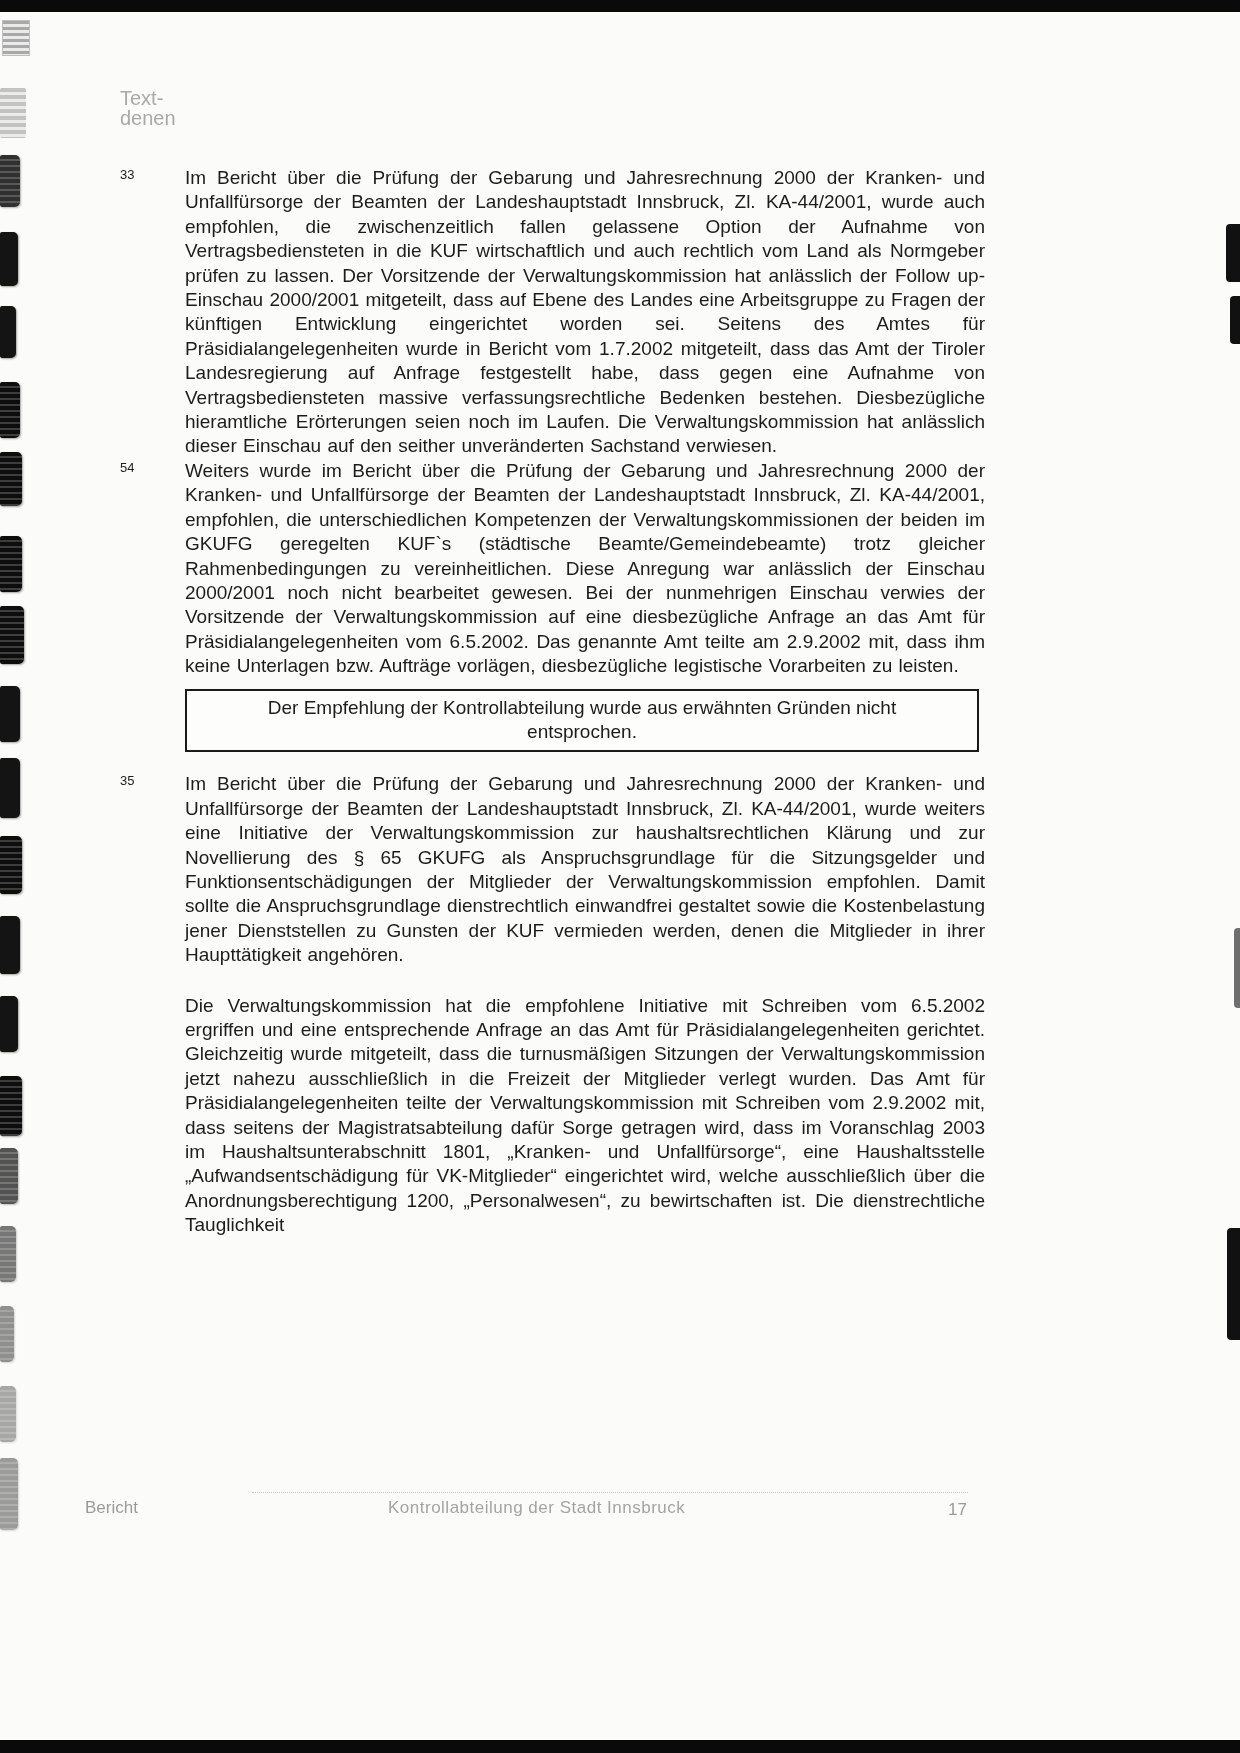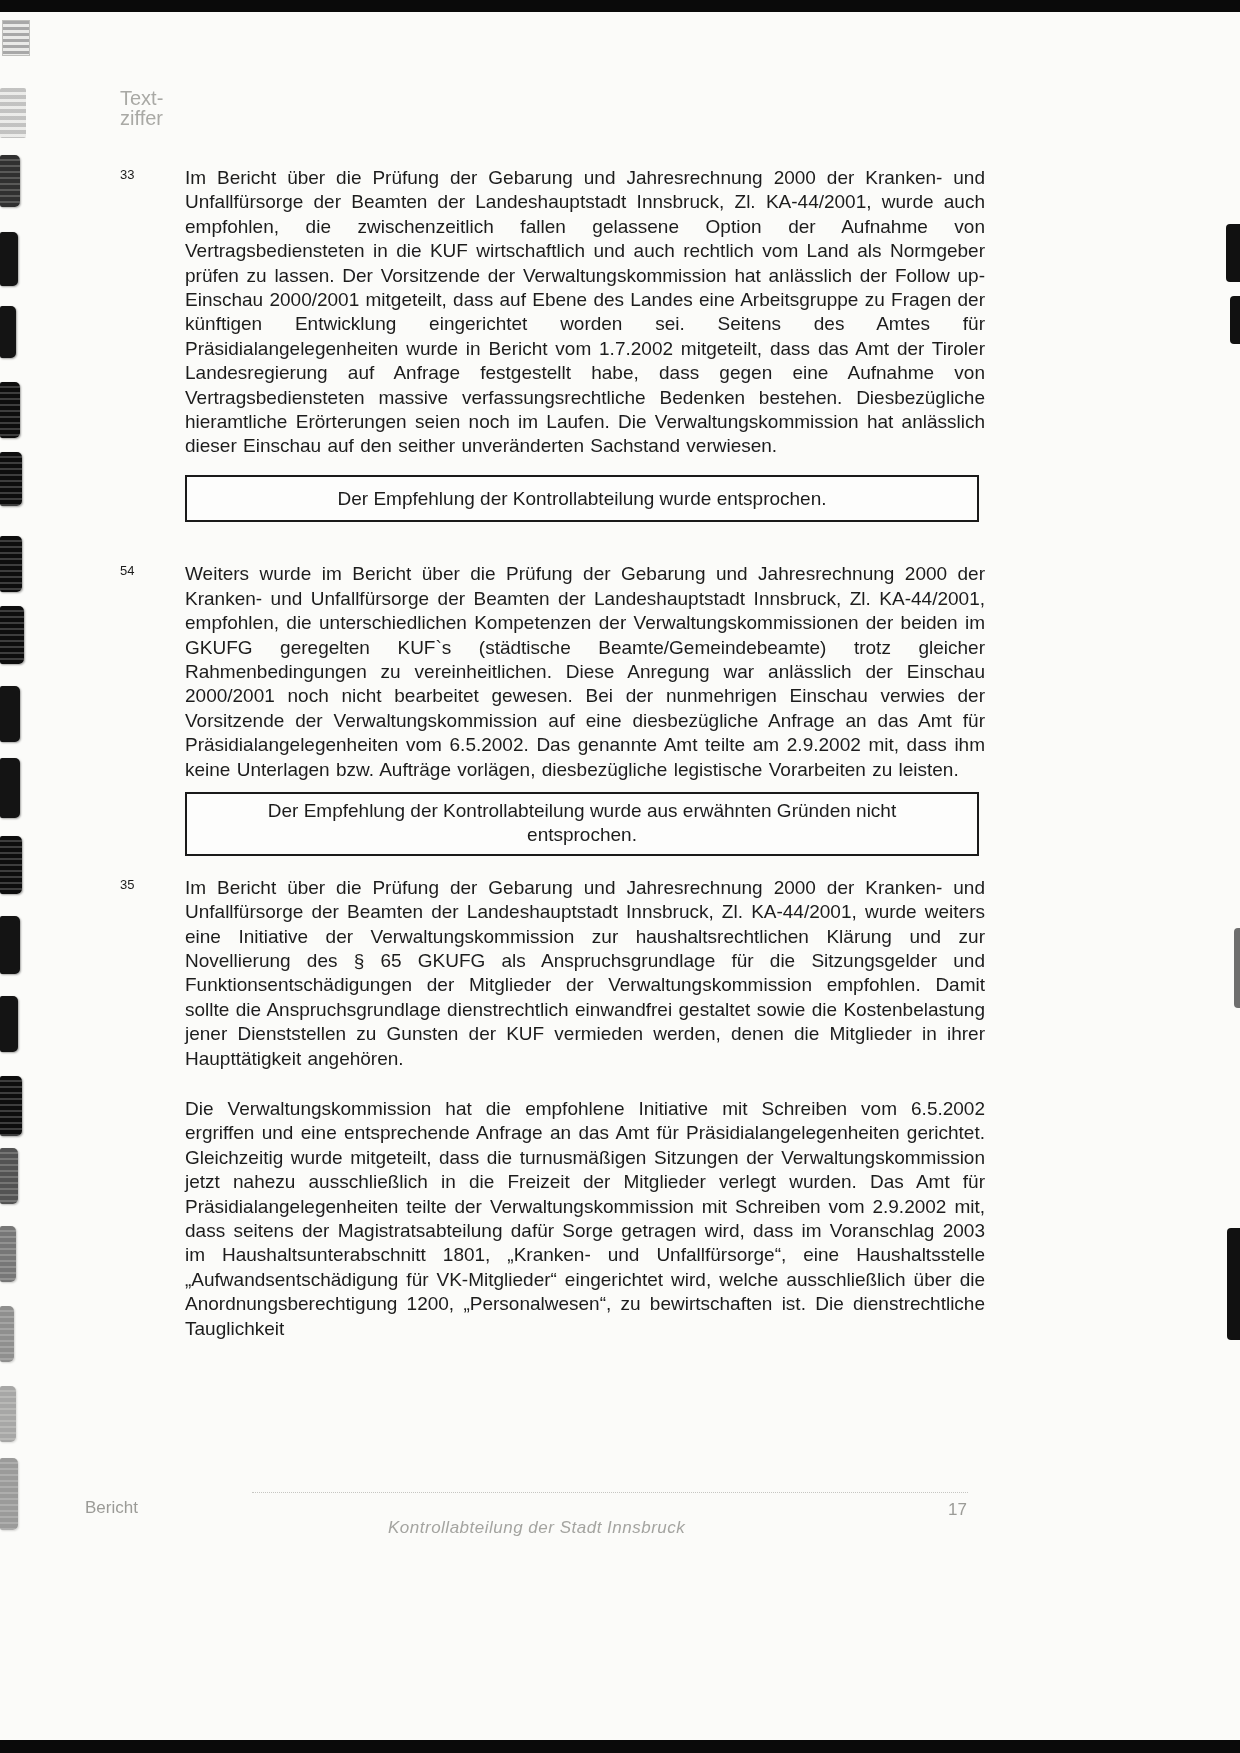--- a/index.html
+++ b/index.html
@@ -60,21 +60,21 @@
     margin:16px 6px 40px 0;
     padding:10px 10px 9px;
     text-align:center;
     font-size:19px; line-height:24.4px;
     background:#fdfdfc;
   }
   .rec-box.two-line { padding:5px 40px 6px; margin-top:10px; margin-bottom:20px; }
   
   .footer { position:absolute; top:1498px; left:0; width:100%; height:30px; color:#9b9b97; font-size:17px; }
   .footer .f-left   { position:absolute; left:85px;  top:0; }
-  .footer .f-center { position:absolute; left:388px; top:20px; letter-spacing:.5px; color:#a4a4a0;font-style:italic; }
+  .footer .f-center { position:absolute; left:388px; top:0; letter-spacing:.5px; color:#a4a4a0; }
   .footer .f-right  { position:absolute; left:948px; top:2px; }
 </style>
 </head>
 <body>
 
 <div class="scan-bar-top"></div>
 <div class="scan-bar-bottom"></div>
 <div class="corner-icon"></div>
 <div class="corner-icon2"></div>
 
@@ -105,30 +105,27 @@
   <div class="rmark" style="top:928px;height:80px;width:6px;opacity:.6"></div>
   <div class="rmark" style="top:1228px;height:112px;width:13px"></div>
 </div>
 
 <div class="dotline"></div>
 
 <div class="content">
 
   <div class="tz-head">
     <div>Text-</div>
-    <div>ziffer</div>
+    <div>denen</div>
   </div>
 
   <div class="section">
     <div class="tz-num">33</div>
     <div class="sec-body">
       <p>Im Bericht über die Prüfung der Gebarung und Jahresrechnung 2000 der Kranken- und Unfallfürsorge der Beamten der Landeshauptstadt Innsbruck, Zl. KA-44/2001, wurde auch empfohlen, die zwischenzeitlich fallen gelassene Option der Aufnahme von Vertragsbediensteten in die KUF wirtschaftlich und auch rechtlich vom Land als Normgeber prüfen zu lassen. Der Vorsitzende der Verwaltungskommission hat anlässlich der Follow up-Einschau 2000/2001 mitgeteilt, dass auf Ebene des Landes eine Arbeitsgruppe zu Fragen der künftigen Entwicklung eingerichtet worden sei. Seitens des Amtes für Präsidialangelegenheiten wurde in Bericht vom 1.7.2002 mitgeteilt, dass das Amt der Tiroler Landesregierung auf Anfrage festgestellt habe, dass gegen eine Aufnahme von Vertragsbediensteten massive verfassungsrechtliche Bedenken bestehen. Diesbezügliche hieramtliche Erörterungen seien noch im Laufen. Die Verwaltungskommission hat anlässlich dieser Einschau auf den seither unveränderten Sachstand verwiesen.</p>
-      <div class="rec-box">
-        <span>Der Empfehlung der Kontrollabteilung wurde entsprochen.</span>
-      </div>
     </div>
   </div>
 
   <div class="section">
     <div class="tz-num">54</div>
     <div class="sec-body">
       <p>Weiters wurde im Bericht über die Prüfung der Gebarung und Jahresrechnung 2000 der Kranken- und Unfallfürsorge der Beamten der Landeshauptstadt Innsbruck, Zl. KA-44/2001, empfohlen, die unterschiedlichen Kompetenzen der Verwaltungskommissionen der beiden im GKUFG geregelten KUF`s (städtische Beamte/Gemeindebeamte) trotz gleicher Rahmenbedingungen zu vereinheitlichen. Diese Anregung war anlässlich der Einschau 2000/2001 noch nicht bearbeitet gewesen. Bei der nunmehrigen Einschau verwies der Vorsitzende der Verwaltungskommission auf eine diesbezügliche Anfrage an das Amt für Präsidialangelegenheiten vom 6.5.2002. Das genannte Amt teilte am 2.9.2002 mit, dass ihm keine Unterlagen bzw. Aufträge vorlägen, diesbezügliche legistische Vorarbeiten zu leisten.</p>
       <div class="rec-box two-line">
         <span>Der Empfehlung der Kontrollabteilung wurde aus erwähnten Gründen nicht  entsprochen.</span>
       </div>

